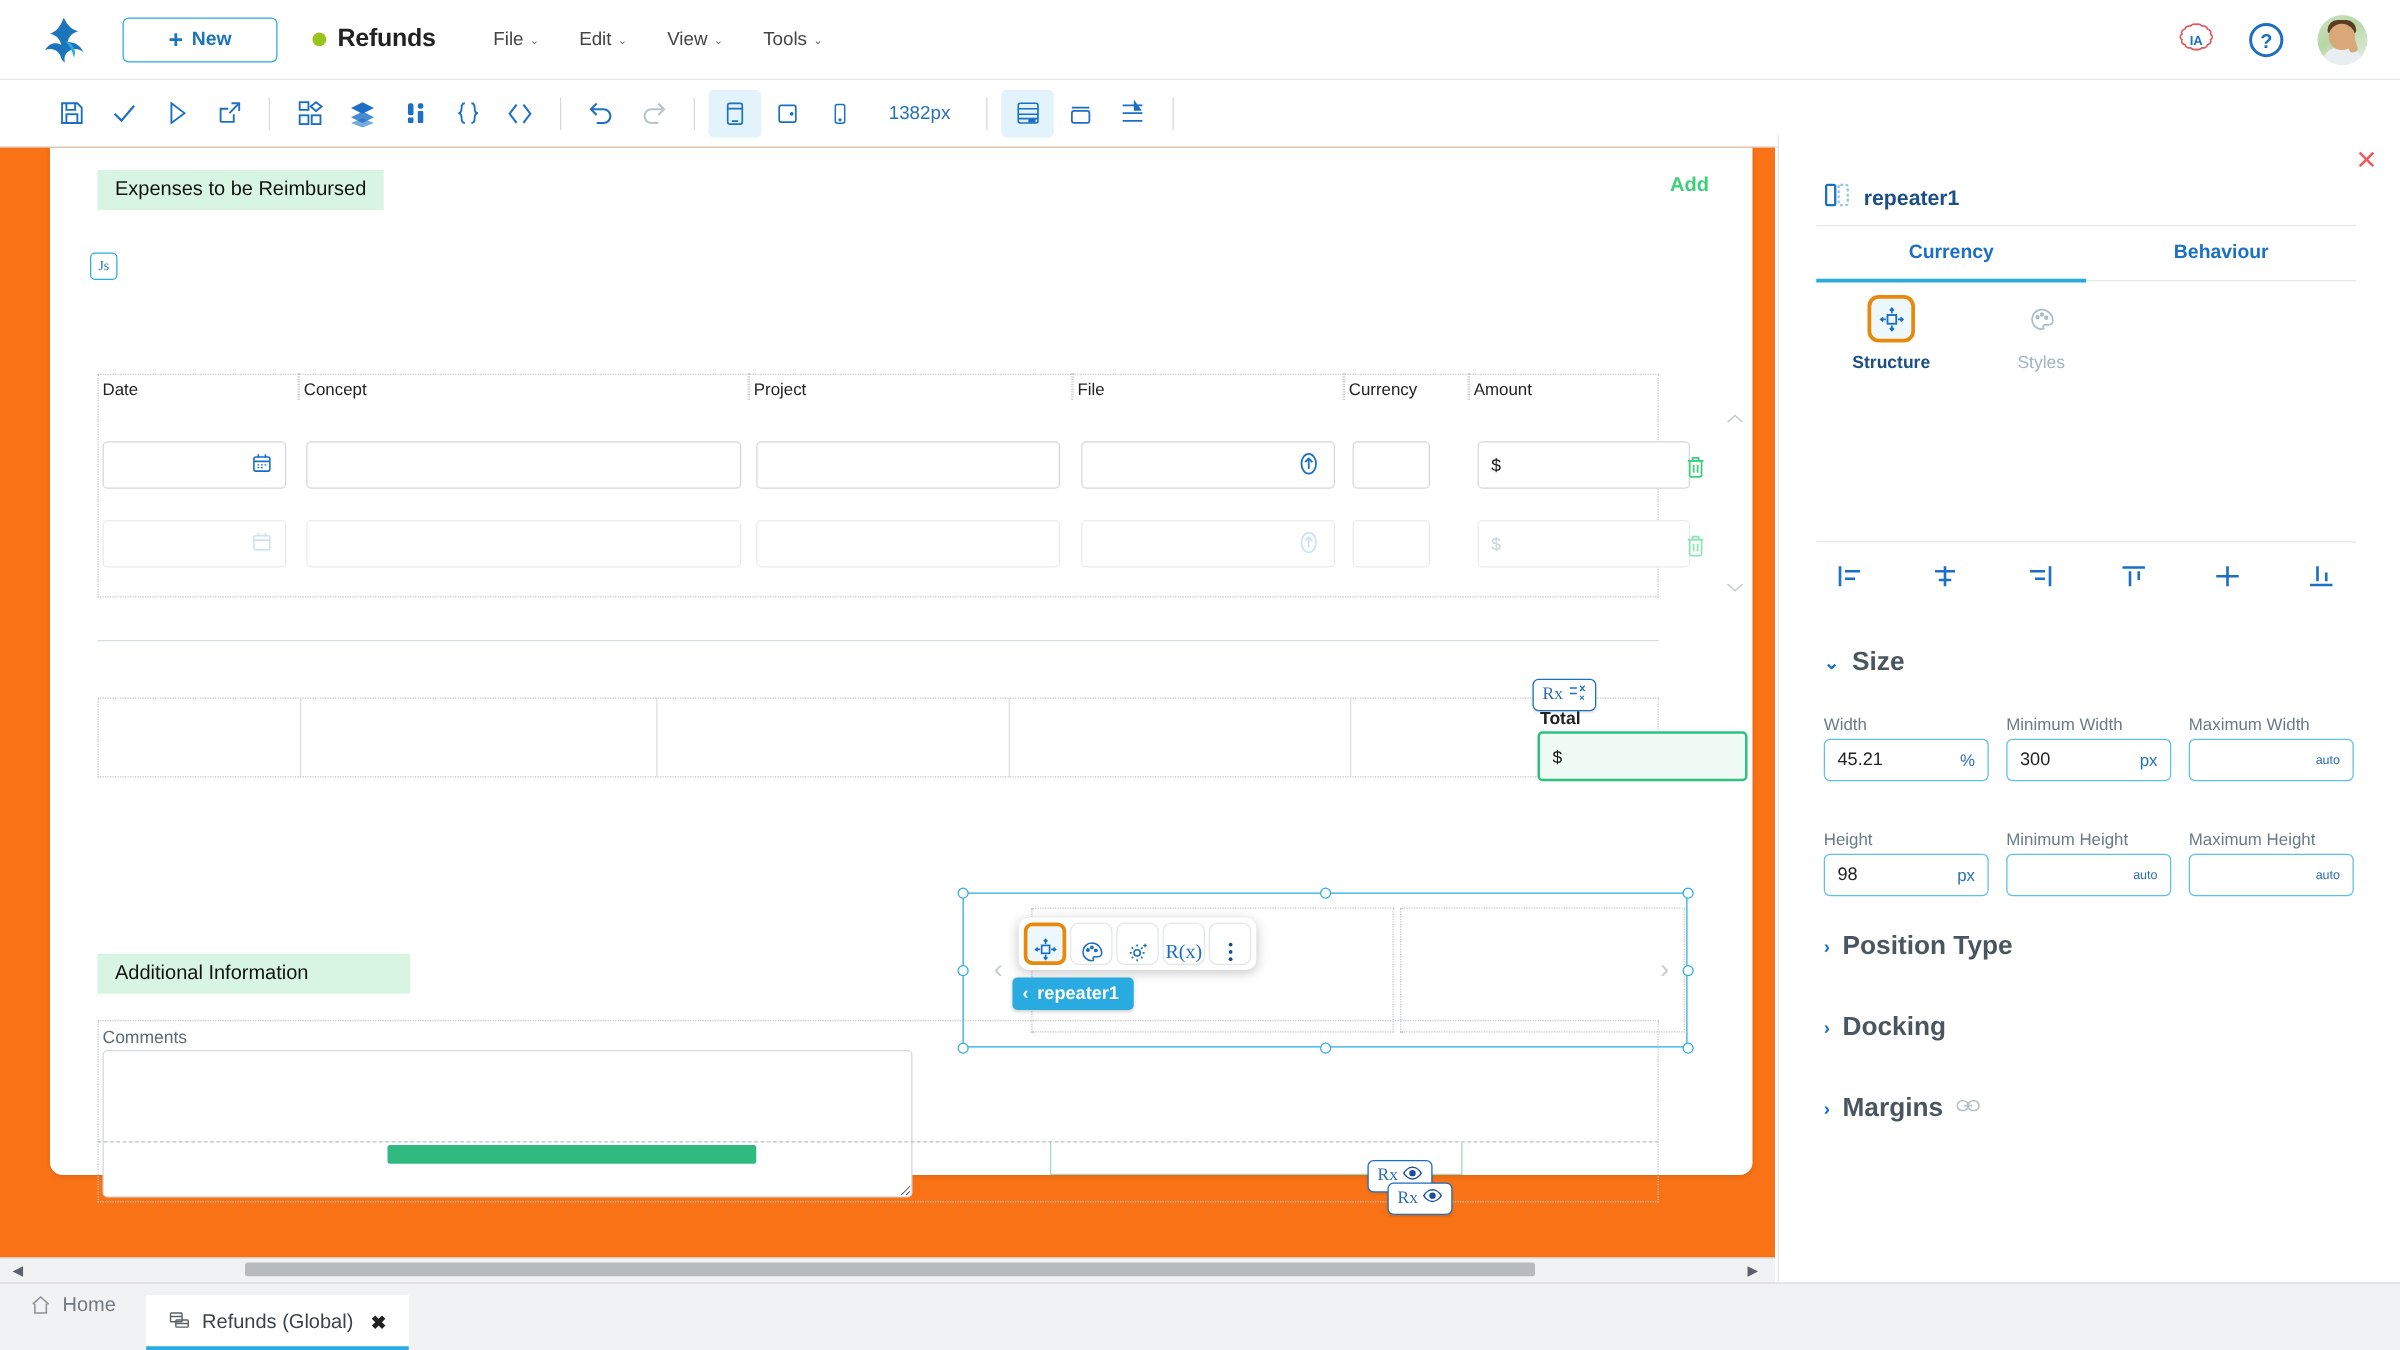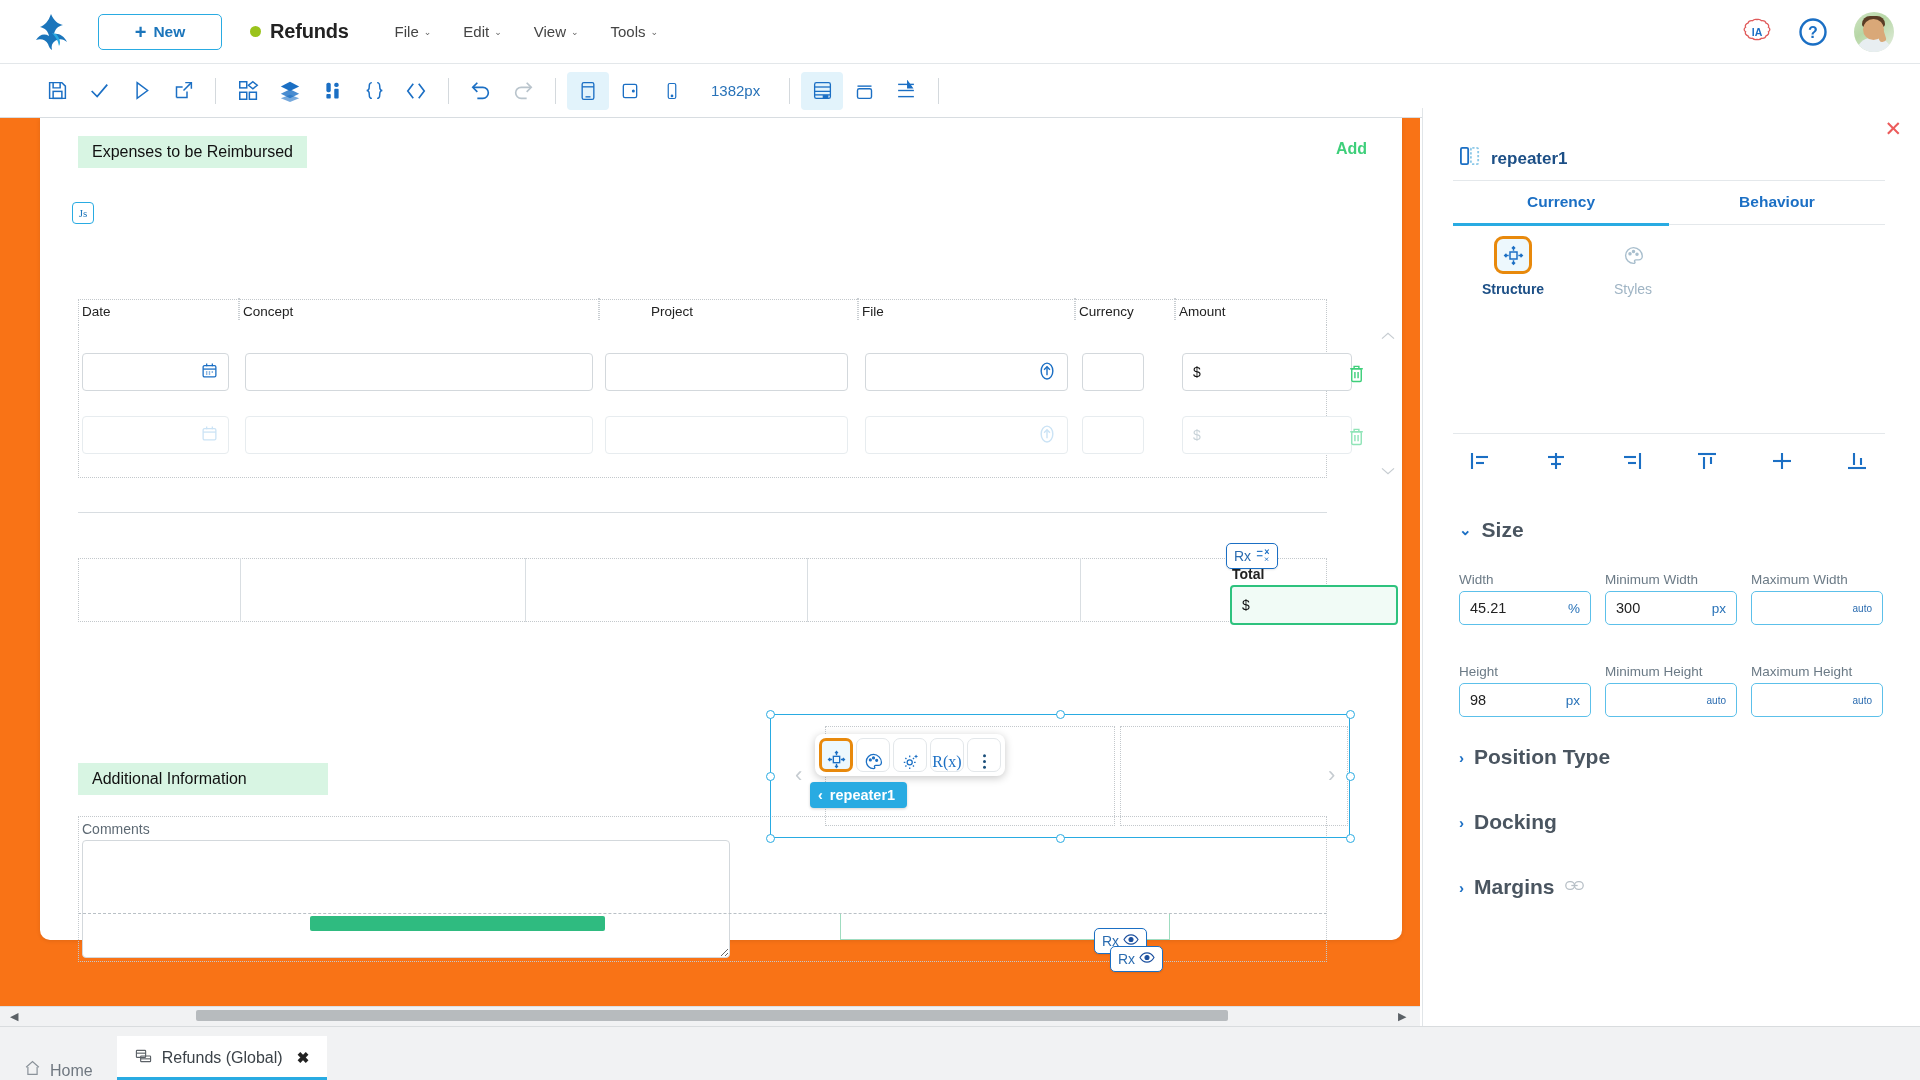--- a/index.html
+++ b/index.html
@@ -95,21 +95,21 @@
   .trash { position:absolute; width:19px; height:21px; cursor:pointer; }
 
   .js-badge {
     position: absolute; width: 22px; height: 22px; border: 1.4px solid #29abe2;
     border-radius: 4px; background: #fff; color: #1b75bb; font-size: 11px;
     display:flex; align-items:center; justify-content:center; font-family:"Liberation Serif", serif;
   }
   .rx-badge {
     position: absolute; height: 26px; border: 1.4px solid #1b6fc4; border-radius: 5px;
     background: #fff; display: flex; align-items: center; gap: 4px; padding: 0 7px;
-    font-size: 14px; color: #2b6cb0; font-family: Liberation Sans, sans-serif;
+    font-size: 14px; color: #2b6cb0; font-family: Liberation Serif, serif;
     box-shadow: 0 1px 2px rgba(0,0,0,.10); cursor: pointer;
   }
 
   
   .float-tb {
     position: absolute; display: flex; background: #fff; border-radius: 8px;
     box-shadow: 0 2px 9px rgba(0,0,0,.22); padding: 4px; gap: 3px; z-index: 30;
   }
   .float-tb .ftb {
     width: 34px; height: 34px; border: 1px solid #e3e7ea; border-radius: 7px;
@@ -176,21 +176,21 @@
   }
   .field-box .unit { margin-left:auto; color:#2872b8; font-size:13.5px; }
   .field-box .auto { margin-left:auto; color:#2b6cb0; font-size:10px; }
 
   
   .taskbar {
     position:absolute; left:0; top:1026px; width:1920px; height:54px;
     background:#f1f2f3; border-top:1px solid #d9dcde; display:flex; align-items:flex-end;
   }
   .tb-home {
-    height:44px; display:flex; align-items:flex-end; gap:9px; padding:0 24px;
+    height:44px; display:flex; align-items:flex-start; gap:9px; padding:0 24px;
     font-size:16px; color:#707880; cursor:pointer;
   }
   .tb-tab {
     height:44px; background:#fff; display:flex; align-items:center; gap:10px;
     padding:0 18px; font-size:16px; color:#3b4248; position:relative; cursor:pointer;
   }
   .tb-tab::after { content:""; position:absolute; left:0; bottom:-1px; width:100%; height:4px; background:#29abe2; }
   .tb-x { font-size:15px; color:#222; font-weight:bold; margin-left:4px; cursor:pointer; }
 </style>
 </head>
@@ -390,21 +390,21 @@
       <div class="grid-dash" style="left:38px; top:181px; width:1249px; height:26px; border-bottom:none;"></div>
       <div class="hdr-cell" style="left:38px; width:161px; border-left:none;"></div>
       <div class="hdr-cell" style="left:199px; width:360px;"></div>
       <div class="hdr-cell" style="left:559px; width:259px;"></div>
       <div class="hdr-cell" style="left:818px; width:217px;"></div>
       <div class="hdr-cell" style="left:1035px; width:100px;"></div>
       <div class="hdr-cell" style="left:1135px; width:152px; border-right:none;"></div>
 
       <div class="col-head" style="left:42px;">Date</div>
       <div class="col-head" style="left:203px;">Concept</div>
-      <div class="col-head" style="left:563px;margin-left:48px;">Project</div>
+      <div class="col-head" style="left:563px;">Project</div>
       <div class="col-head" style="left:822px;">File</div>
       <div class="col-head" style="left:1039px;">Currency</div>
       <div class="col-head" style="left:1139px;">Amount</div>
 
       <div class="grid-dash" style="left:38px; top:207px; width:1249px; height:153px; border-top:none;"></div>
 
       <div class="js-badge" style="left:32px; top:84px;">Js</div>
 
       <div class="inp" style="left:42px; top:235px; width:147px; height:38px;">
         <span style="margin-left:auto">

